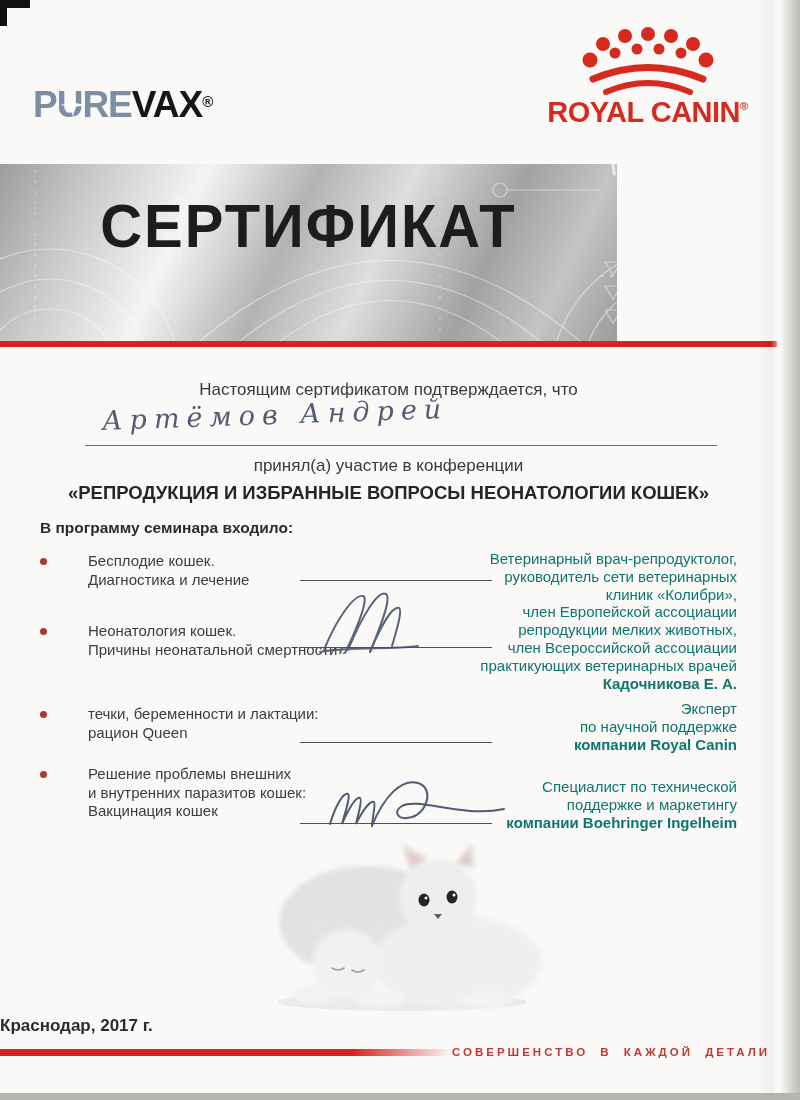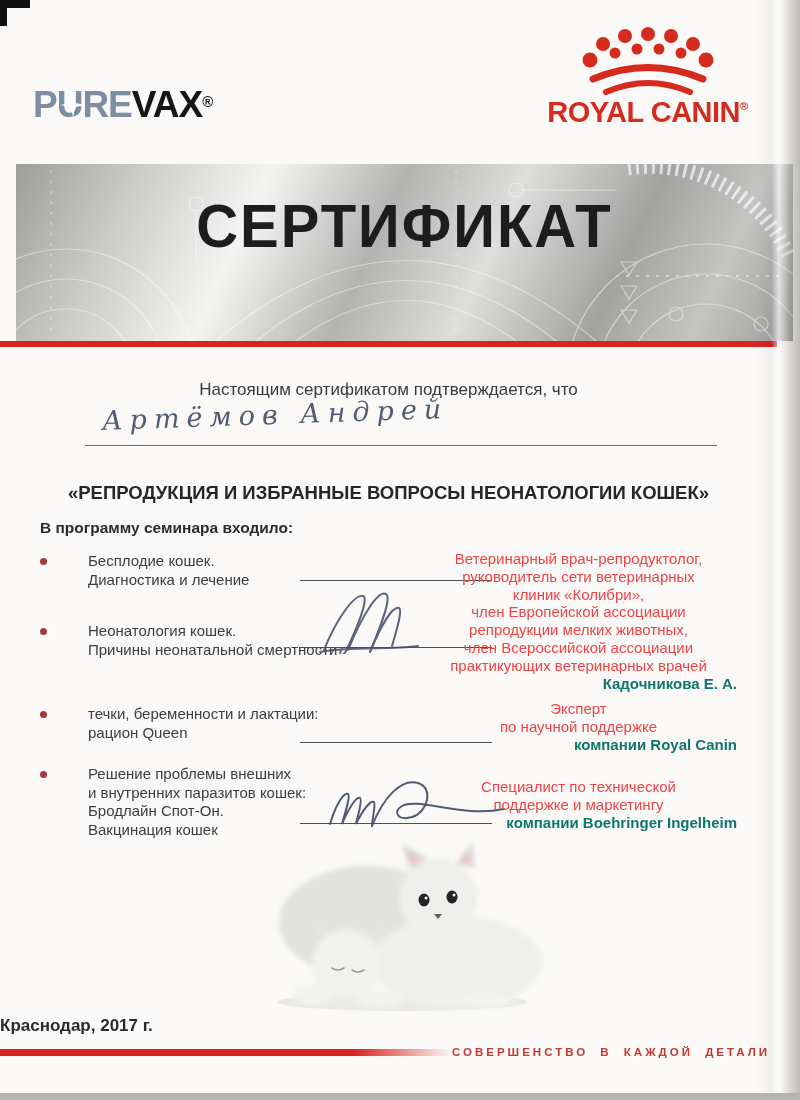--- a/index.html
+++ b/index.html
@@ -21,21 +21,21 @@
   .purevax .reg{font-size:15px;color:#161616;vertical-align:10px;font-weight:700;letter-spacing:0;}
   .purevax .sparkle{position:absolute;left:27px;top:6px;}
 
   .royal{position:absolute;left:545px;top:26px;width:205px;text-align:center;}
   .royal .crown{display:block;margin:0 auto;}
   .royal .rc-text{font-weight:800;font-size:29px;letter-spacing:-0.5px;color:#d52b1e;
      line-height:1;white-space:nowrap;}
   .royal .reg{font-size:11px;vertical-align:12px;color:#d52b1e;font-weight:700;}
 
   
-  .banner{position:absolute;left:16px;top:164px;width:777px;height:177px;
+  .banner{position:absolute;left:0;top:164px;width:617px;height:177px;
      background:
        linear-gradient(115deg, #9d9d9b 0%, #c9c9c7 14%, #f4f4f2 30%, #b3b3b1 46%, #dededc 60%, #a2a2a0 76%, #c4c4c2 88%, #9b9b99 100%);
      overflow:hidden;}
   .banner .decor{position:absolute;left:0;top:0;}
   .banner-title{position:absolute;left:0;top:28px;width:100%;text-align:center;
      font-size:58px;font-weight:700;letter-spacing:2px;color:#1d1d1d;transform:scaleY(1.04);}
   .red-line{position:absolute;left:0;top:341px;width:777px;height:6px;background:#d8231f;}
 
   
   .statement{position:absolute;left:0;top:380px;width:777px;text-align:center;
@@ -58,21 +58,21 @@
 
   
   .sig-line{position:absolute;left:300px;width:192px;height:1px;background:#4f4f4f;}
   .sig-line-1{top:580px;} .sig-line-2{top:647px;} .sig-line-3{top:742px;} .sig-line-4{top:823px;}
   .sig-ink-1{position:absolute;left:318px;top:588px;}
   .sig-ink-2{position:absolute;left:322px;top:776px;}
 
   
   .lecturer{position:absolute;left:420px;width:317px;text-align:right;}
   .lecturer-header{top:519px;font-size:15.5px;font-weight:700;color:#2c2c2c;}
-  .lect-line{font-size:15px;line-height:17.8px;color:#ef4444;text-align:center;}
+  .lect-line{font-size:15px;line-height:17.8px;color:#0f766e;}
   .lect-bold{font-size:15px;line-height:17.8px;color:#0f766e;font-weight:700;}
   .block-1{top:550px;} .block-2{top:700px;} .block-3{top:778px;}
 
   
   .kittens{position:absolute;left:252px;top:842px;}
   .location-date{position:absolute;left:0;top:1016px;width:777px;text-align:left;
      font-size:17px;font-weight:700;color:#2b2b2b;}
   .footer-bar{position:absolute;left:0;top:1049px;width:452px;height:7px;
      background:linear-gradient(to right,#d8231f 0%,#d8231f 78%,rgba(216,35,31,0) 100%);}
   .footer-slogan{position:absolute;left:452px;top:1046px;width:300px;text-align:center;
@@ -144,20 +144,21 @@
       </g>
       <path d="M612,4 A152,152 0 0 1 774,94" stroke="#ffffff" stroke-width="15" stroke-dasharray="3 5" opacity="0.65" fill="none"></path>
     </svg>
     <div class="banner-title">СЕРТИФИКАТ</div>
   </div>
   <div class="red-line"></div>
 
   <div class="statement">Настоящим сертификатом подтверждается, что</div>
   <div class="participant-name">Артёмов  Андрей</div>
   <div class="name-underline"></div>
+  <div class="participation">принял(а) участие в конференции</div>
   <div class="conference-title">«РЕПРОДУКЦИЯ И ИЗБРАННЫЕ ВОПРОСЫ НЕОНАТОЛОГИИ КОШЕК»</div>
 
   <div class="program-header">В программу семинара входило:</div>
 
   <div class="program-item item-1">
     <span class="dot"></span>
     <div class="lines">
       <div>Бесплодие кошек.</div>
       <div>Диагностика и лечение</div>
     </div>
@@ -174,21 +175,20 @@
     <div class="lines">
       <div>течки, беременности и лактации:</div>
       <div>рацион Queen</div>
     </div>
   </div>
   <div class="program-item item-4">
     <span class="dot"></span>
     <div class="lines">
       <div>Решение проблемы внешних</div>
       <div>и внутренних паразитов кошек:</div>
-      <div>Бродлайн Спот-Он.</div>
       <div>Вакцинация кошек</div>
     </div>
   </div>
 
   <div class="sig-line sig-line-1"></div>
   <div class="sig-line sig-line-2"></div>
   <div class="sig-line sig-line-3"></div>
   <div class="sig-line sig-line-4"></div>
 
   <svg class="sig-ink-1" width="120" height="66" viewBox="0 0 120 66">

